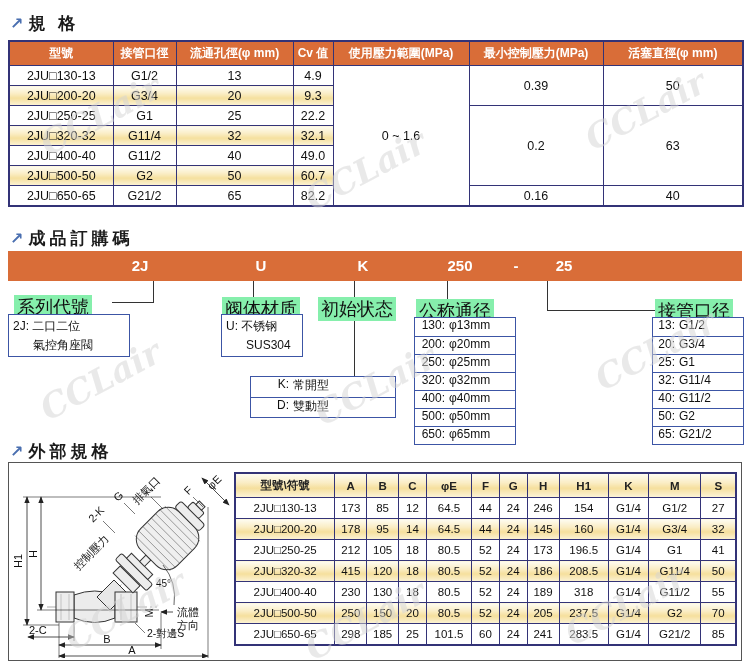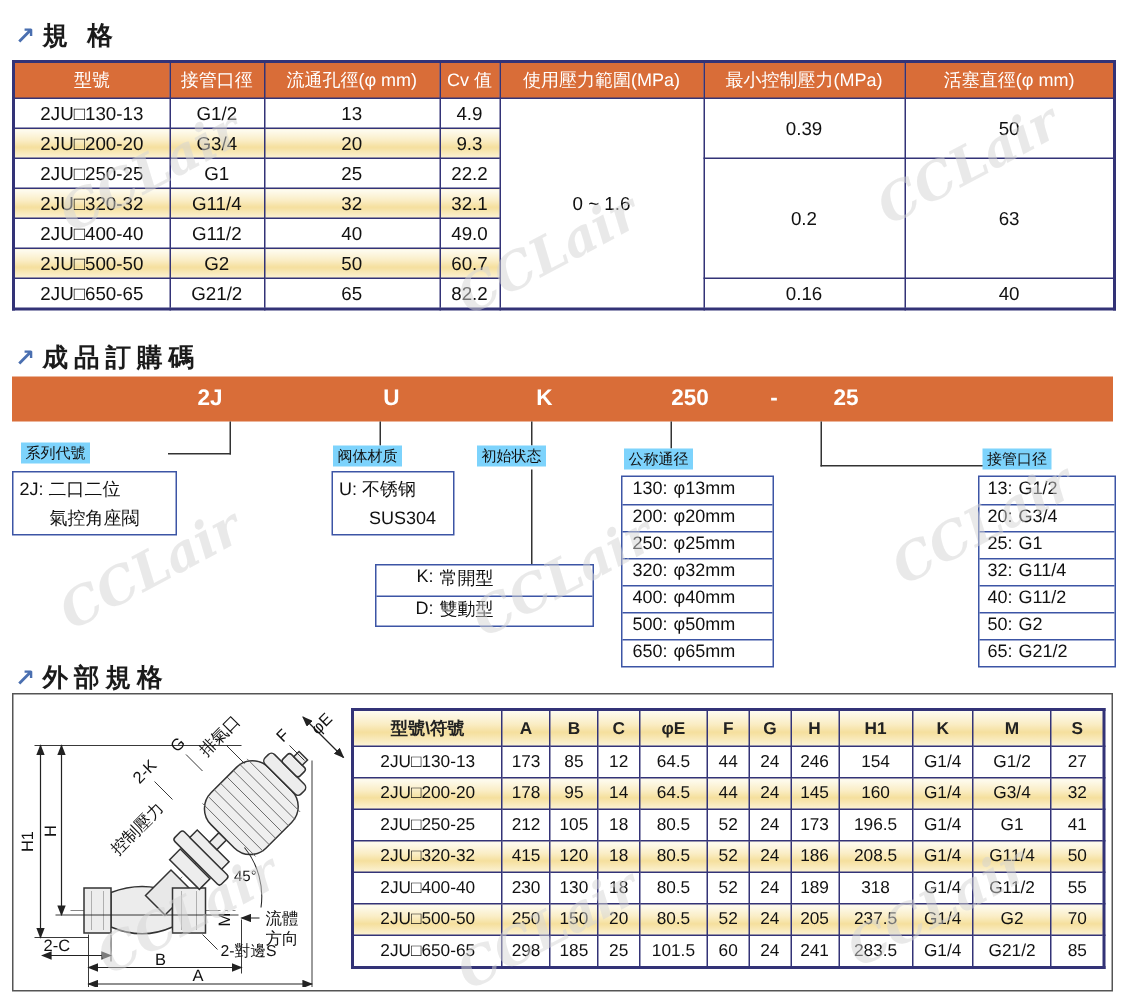--- a/index.html
+++ b/index.html
@@ -9,32 +9,32 @@
     overflow:hidden;
   }
   .sec-title{position:absolute;font-size:17px;font-weight:bold;letter-spacing:4px;color:#1b1b1b;white-space:nowrap;}
   .arrow-ic{color:#4a6fb0;font-weight:bold;margin-right:5px;letter-spacing:0;font-size:16px;}
 
   table{border-collapse:collapse;table-layout:fixed;}
   .ylw{background:linear-gradient(180deg,#fefcf1 0%,#faedc5 38%,#f5df9d 62%,#fcf3d6 100%);}
 
   
   .spec-table{position:absolute;left:8px;top:40px;width:734px;border:2px solid #333377;background:#fff;}
-  .spec-table th{border:1px solid #333377;background:#d96d38;color:#fff;font-size:12px;font-weight:normal;height:23px;padding:0;}
+  .spec-table th{border:1px solid #333377;background:#d96d38;color:#fff;font-size:12px;font-weight:bold;height:23px;padding:0;}
   .spec-table td{border:1px solid #333377;font-size:12.5px;text-align:center;height:19px;padding:0;background:#fff;}
   .spec-table td.hl{background:linear-gradient(180deg,#fefcf1 0%,#faedc5 38%,#f5df9d 62%,#fcf3d6 100%);}
 
   
   .code-bar{position:absolute;left:8px;top:251px;width:734px;height:30px;background:#d96d38;}
   .code-bar span{position:absolute;top:6px;transform:translateX(-50%);color:#fff;font-weight:bold;font-size:15px;}
   .code-bar .s0{left:132px}.code-bar .s1{left:253px}.code-bar .s2{left:355px}
   .code-bar .s3{left:452px}.code-bar .s4{left:508px}.code-bar .s5{left:556px}
 
   .conn{position:absolute;background:#333;}
-  .tag{position:absolute;background:#7dd3fc;font-size:10px;padding:0 3px;color:#111;white-space:nowrap;}
+  .tag{position:absolute;background:#86efac;font-size:18px;padding:0 3px;color:#111;white-space:nowrap;}
 
   .obox{position:absolute;border:1px solid #3c55a5;background:#fff;font-size:12px;box-sizing:border-box;}
   .obox.twolines{padding:2px 4px;line-height:1.55;}
   .obox .indent{padding-left:20px;}
   .opt-row{display:flex;align-items:flex-start;height:18px;border-top:1px solid #3c55a5;box-sizing:border-box;}
   .opt-row:first-child{border-top:none;}
   .state-box .opt-row{height:20px;}
   .opt-code{text-align:right;padding-right:4px;box-sizing:border-box;white-space:nowrap;}
   .state-box .opt-code{width:42px;}
   .bore-box .opt-code{width:34px;}
@@ -165,21 +165,21 @@
 <div class="conn" style="left:447px;top:281px;width:1px;height:18px"></div>
 <div class="conn" style="left:547px;top:281px;width:1px;height:30px"></div>
 <div class="conn" style="left:547px;top:310px;width:110px;height:1px"></div>
 
 <div class="tag" style="left:14px;top:295px">系列代號</div>
 <div class="tag" style="left:222px;top:297px">阀体材质</div>
 <div class="tag" style="left:318px;top:297px">初始状态</div>
 <div class="tag" style="left:416px;top:299px">公称通径</div>
 <div class="tag" style="left:655px;top:299px">接管口径</div>
 
-<div class="obox twolines" style="left:8px;top:314px;width:110px">
+<div class="obox twolines" style="left:8px;top:314px;width:122px">
   <div>2J: 二口二位</div>
   <div class="indent">氣控角座閥</div>
 </div>
 <div class="obox twolines" style="left:221px;top:314px;width:82px">
   <div>U: 不锈钢</div>
   <div class="indent">SUS304</div>
 </div>
 <div class="obox state-box" style="left:250px;top:376px;width:146px">
     <div class="opt-row">
       <span class="opt-code">K:</span>

